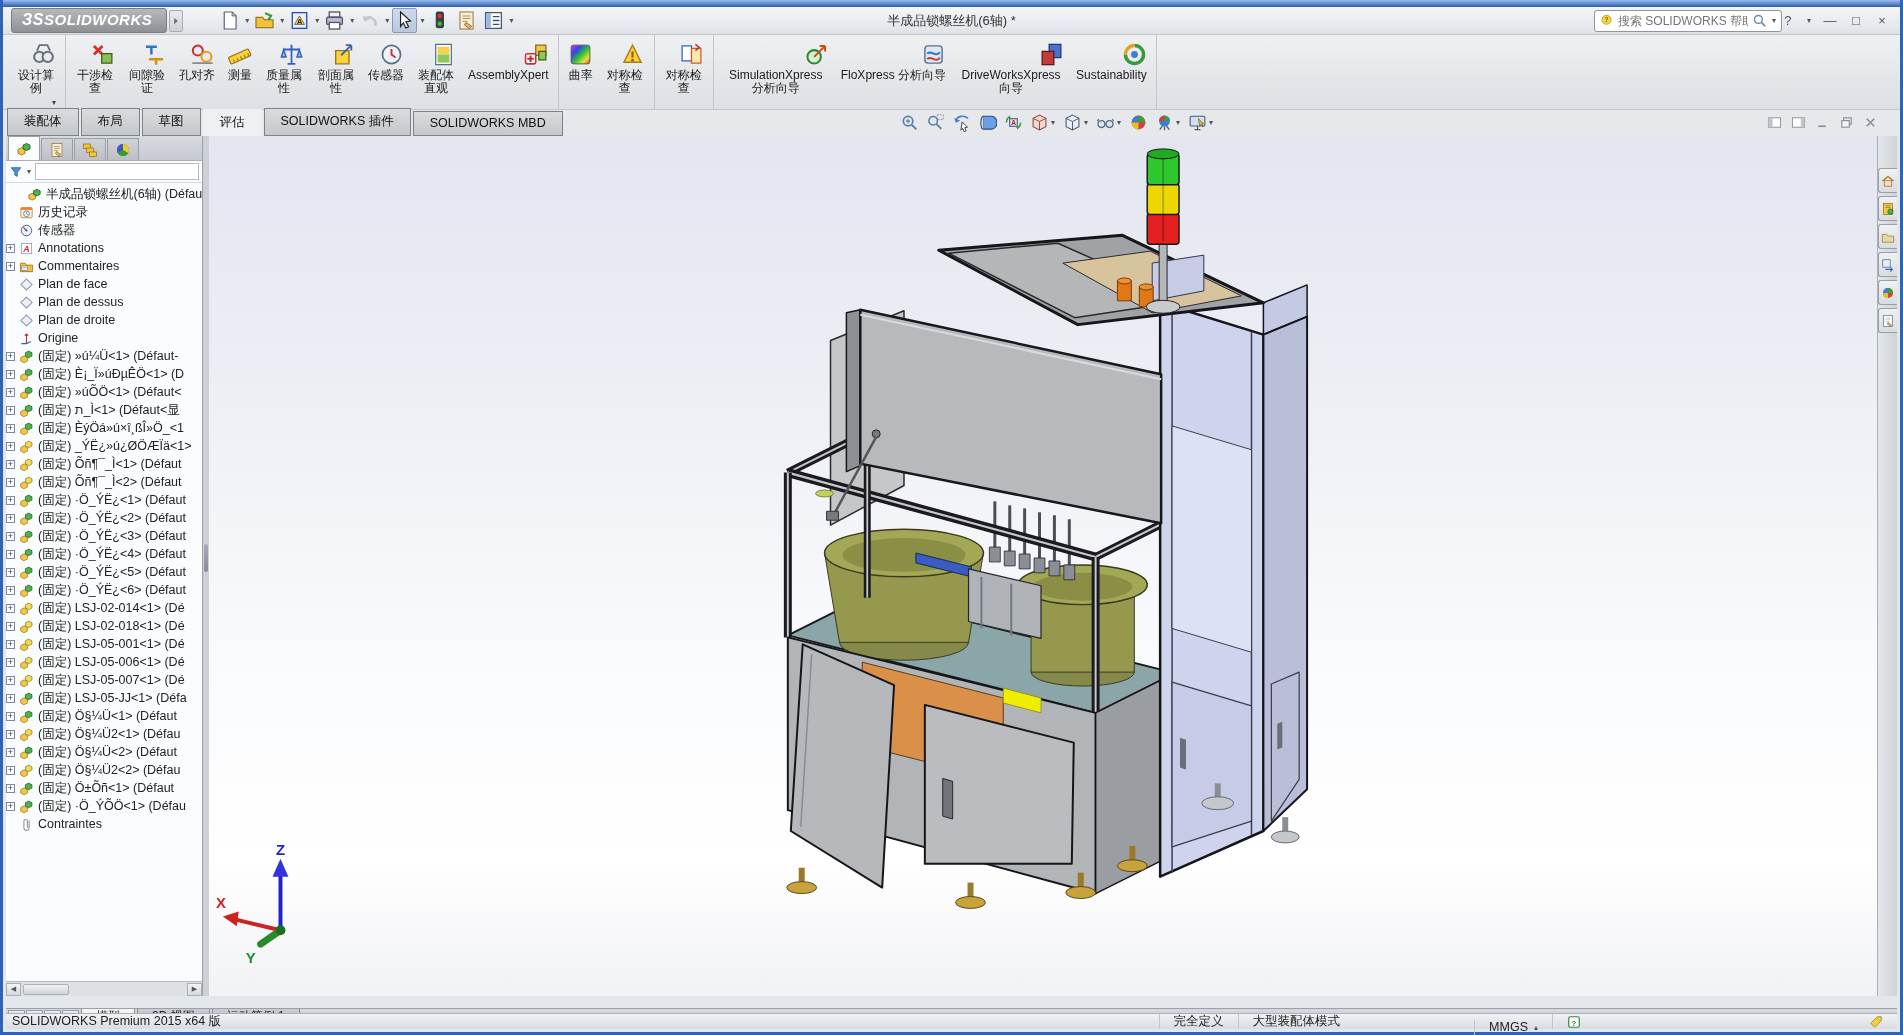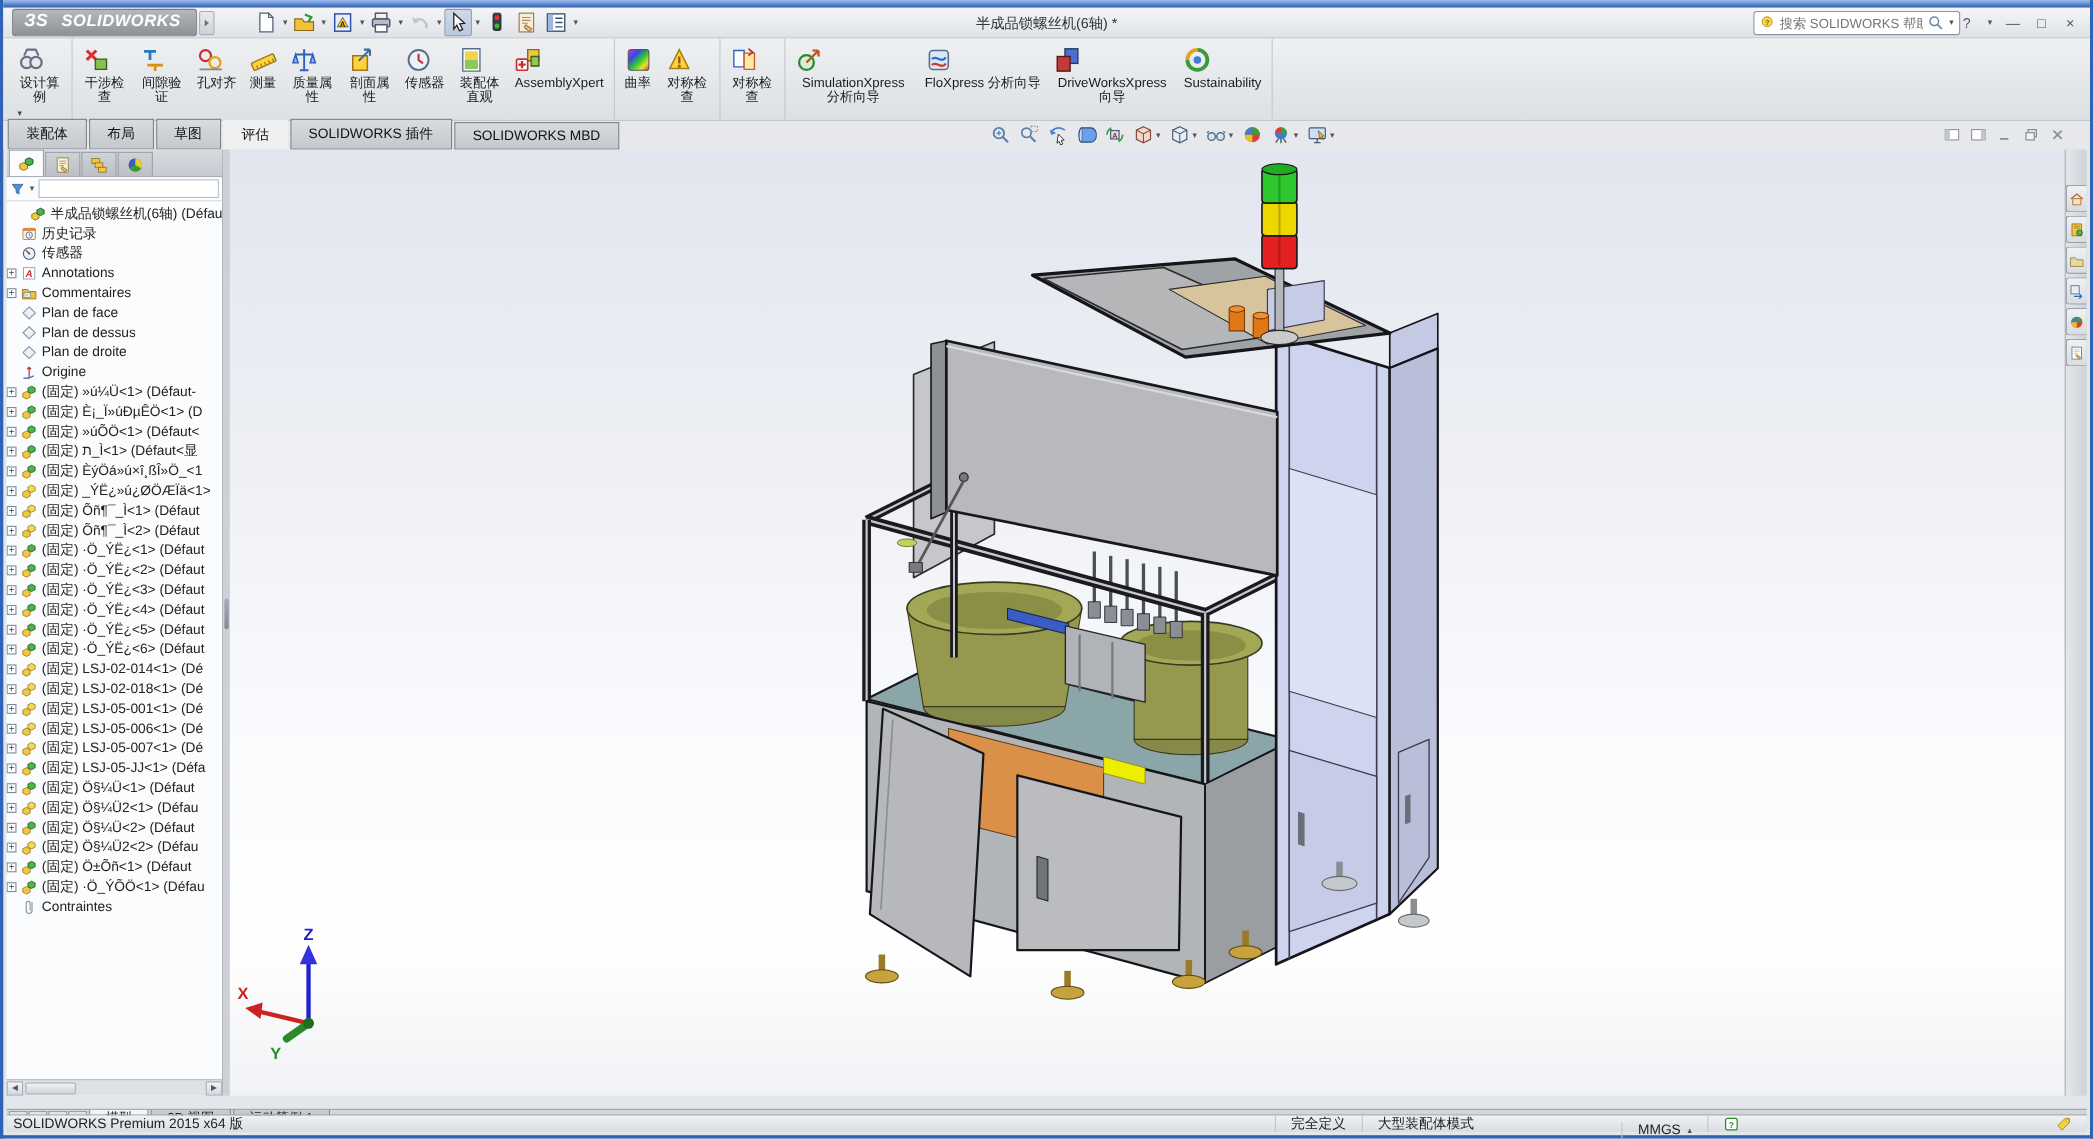--- a/index.html
+++ b/index.html
@@ -3,37 +3,37 @@
 <meta charset="utf-8">
 <style>
   * { margin:0; padding:0; box-sizing:border-box; }
   html,body { width:1903px; height:1035px; overflow:hidden; }
   body { font-family:"Liberation Sans","DejaVu Sans",sans-serif; font-size:12px; color:#222; background:#dfe2e7; }
   .app { position:absolute; inset:0; border-left:3px solid #2f63b4; border-right:3px solid #2f63b4; border-bottom:3px solid #2f63b4; background:#e3e6ea; }
   
   .topblue { position:absolute; top:0; left:0; right:0; height:7px; background:linear-gradient(#9dbdf0,#2b5cae); }
   .titlebar { position:absolute; top:7px; left:0; right:0; height:28px; background:linear-gradient(#f4f6f8,#dfe2e7); display:flex; align-items:center; border-bottom:1px solid #c2c6cb; }
   .logo { margin-left:8px; background:linear-gradient(#b6b9bc,#8d9094); border:1px solid #7a7d82; border-radius:3px; color:#fff; font-style:italic; font-weight:bold; font-size:15px; padding:2px 14px 3px 10px; letter-spacing:.5px; white-space:nowrap; }
-  .logo .ds { font-size:16px; margin-right:12px; }
+  .logo .ds { font-size:16px; margin-right:0; }
   .flyout { width:14px; height:22px; margin-left:2px; display:flex; align-items:center; justify-content:center; background:linear-gradient(#e8eaee,#cdd1d6); border:1px solid #aab; border-radius:2px; }
   .quickbar { display:flex; align-items:center; margin-left:34px; gap:2px; }
   .qbtn { width:25px; height:25px; display:flex; align-items:center; justify-content:center; border:1px solid transparent; border-radius:2px; }
   .qbtn.pressed { background:linear-gradient(#cfd9ea,#b9c8e0); border:1px solid #8a9ab5; }
   .qbtn.disabled { opacity:.55; }
   .dd { font-size:8px; color:#555; margin:0 1px; }
   .wtitle { position:absolute; left:0; right:0; text-align:center; font-size:13px; color:#333; pointer-events:none; }
   .searchwrap { position:absolute; right:118px; display:flex; align-items:center; gap:4px; }
   .searchbox { display:flex; align-items:center; width:188px; height:22px; background:#fff; border:1px solid #8a97a8; border-radius:3px; padding:0 4px; gap:4px; }
   .searchbox input { border:none; outline:none; flex:1; font-size:12px; font-family:inherit; background:transparent; color:#444; min-width:0; }
   .winctl { position:absolute; right:10px; display:flex; align-items:center; gap:10px; font-size:13px; color:#55575c; }
   .winctl .wbtn { min-width:16px; text-align:center; }
   
   .ribbon { position:absolute; top:35px; left:0; right:0; height:75px; background:linear-gradient(#eef0f2,#dde0e4); display:flex; align-items:stretch; padding-left:4px; border-bottom:1px solid #c2c6cb; }
   .rgroup { display:flex; align-items:flex-start; padding:2px 3px; border-right:1px solid #c3c7cc; }
-  .rbtn { display:flex; flex-direction:column; align-items:flex-start; padding:3px 5px 1px; margin:1px 0; border:1px solid transparent; border-radius:2px; text-align:center; font-size:12px; line-height:13px; color:#1a1a1a; max-width:52px; }
+  .rbtn { display:flex; flex-direction:column; align-items:flex-end; padding:3px 5px 1px; margin:1px 0; border:1px solid transparent; border-radius:2px; text-align:center; font-size:12px; line-height:13px; color:#1a1a1a; max-width:52px; }
   .rbtn.wide { max-width:118px; }
   .rbtn .ic { margin-bottom:2px; }
   .rbtn .rarrow { font-size:8px; color:#444; margin-top:1px; }
   
   .tabrow { position:absolute; top:110px; left:0; right:0; height:26px; background:#e6e8eb; }
   .ctabs { display:flex; align-items:flex-end; height:100%; padding-left:4px; }
   .ctab { padding:4px 16px 5px; font-size:12.5px; color:#111; background:linear-gradient(#d9dbde,#c5c8cc); border:1px solid #7d8085; margin-right:2px; }
   .ctab.active { background:#eff0f2; border:1px solid #eff0f2; border-bottom:none; }
   .headsup { position:absolute; left:897px; top:3px; display:flex; align-items:center; gap:7px; }
   .hbtn { display:flex; align-items:center; gap:1px; }

